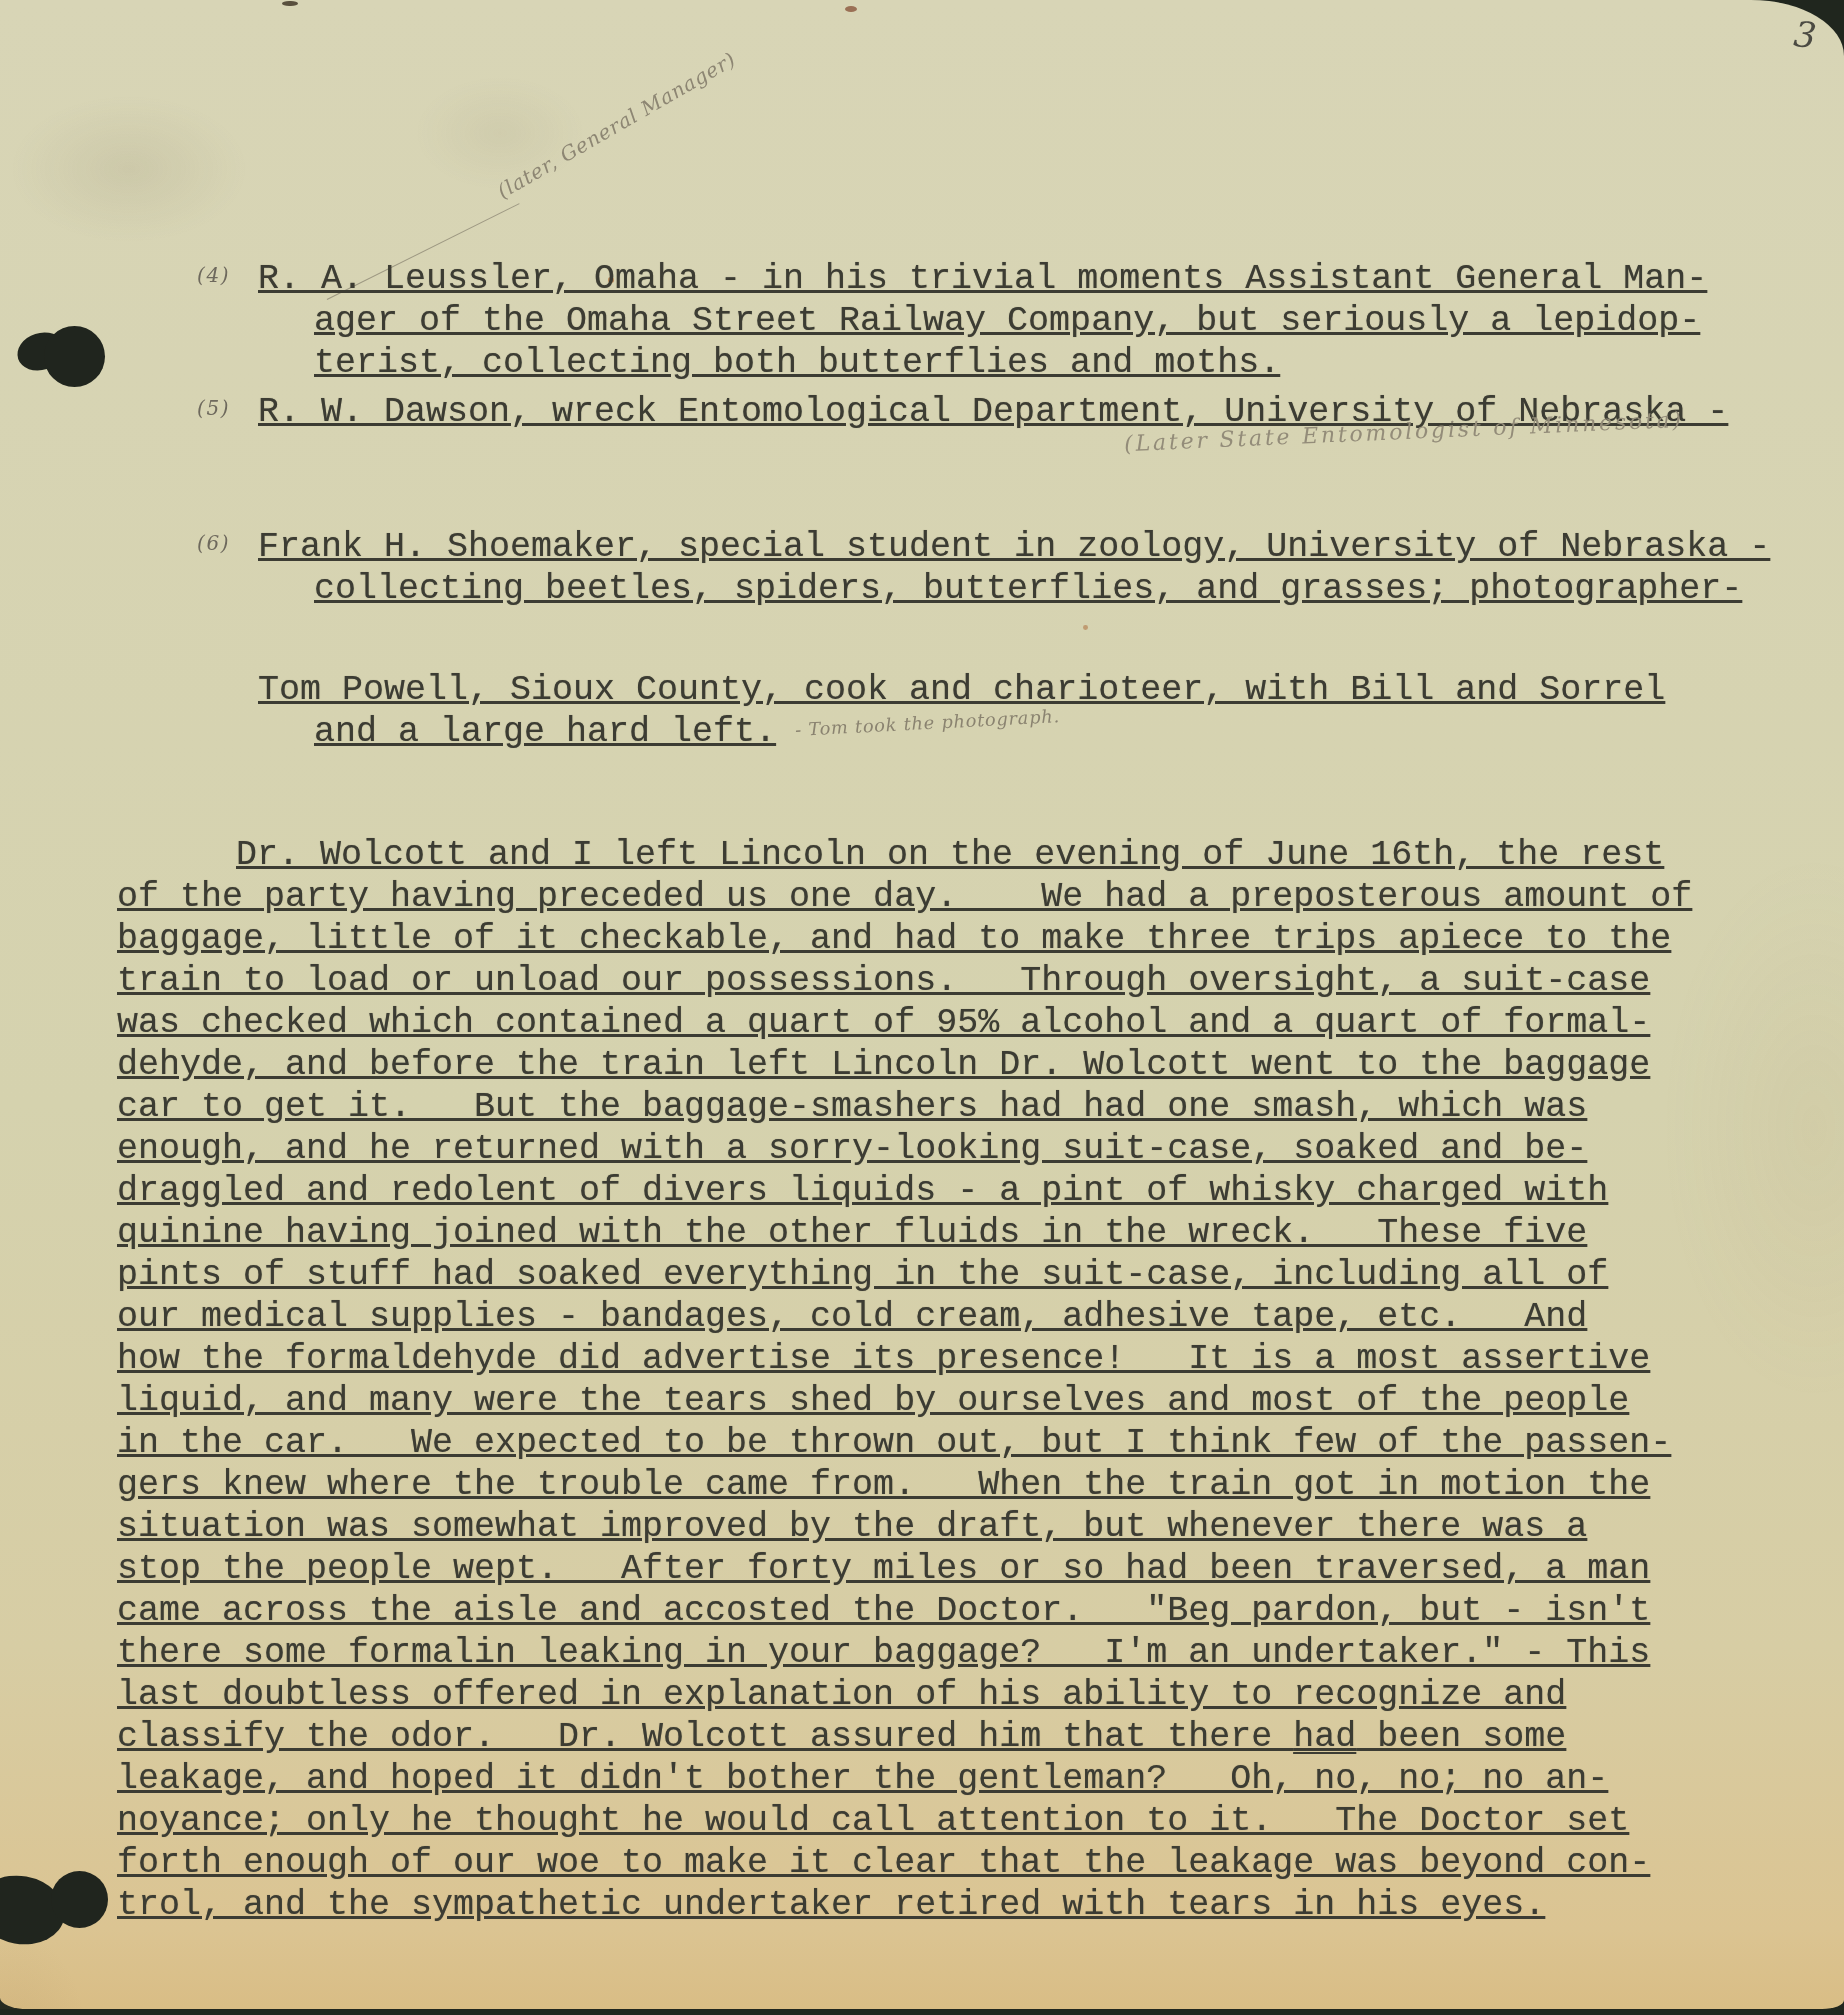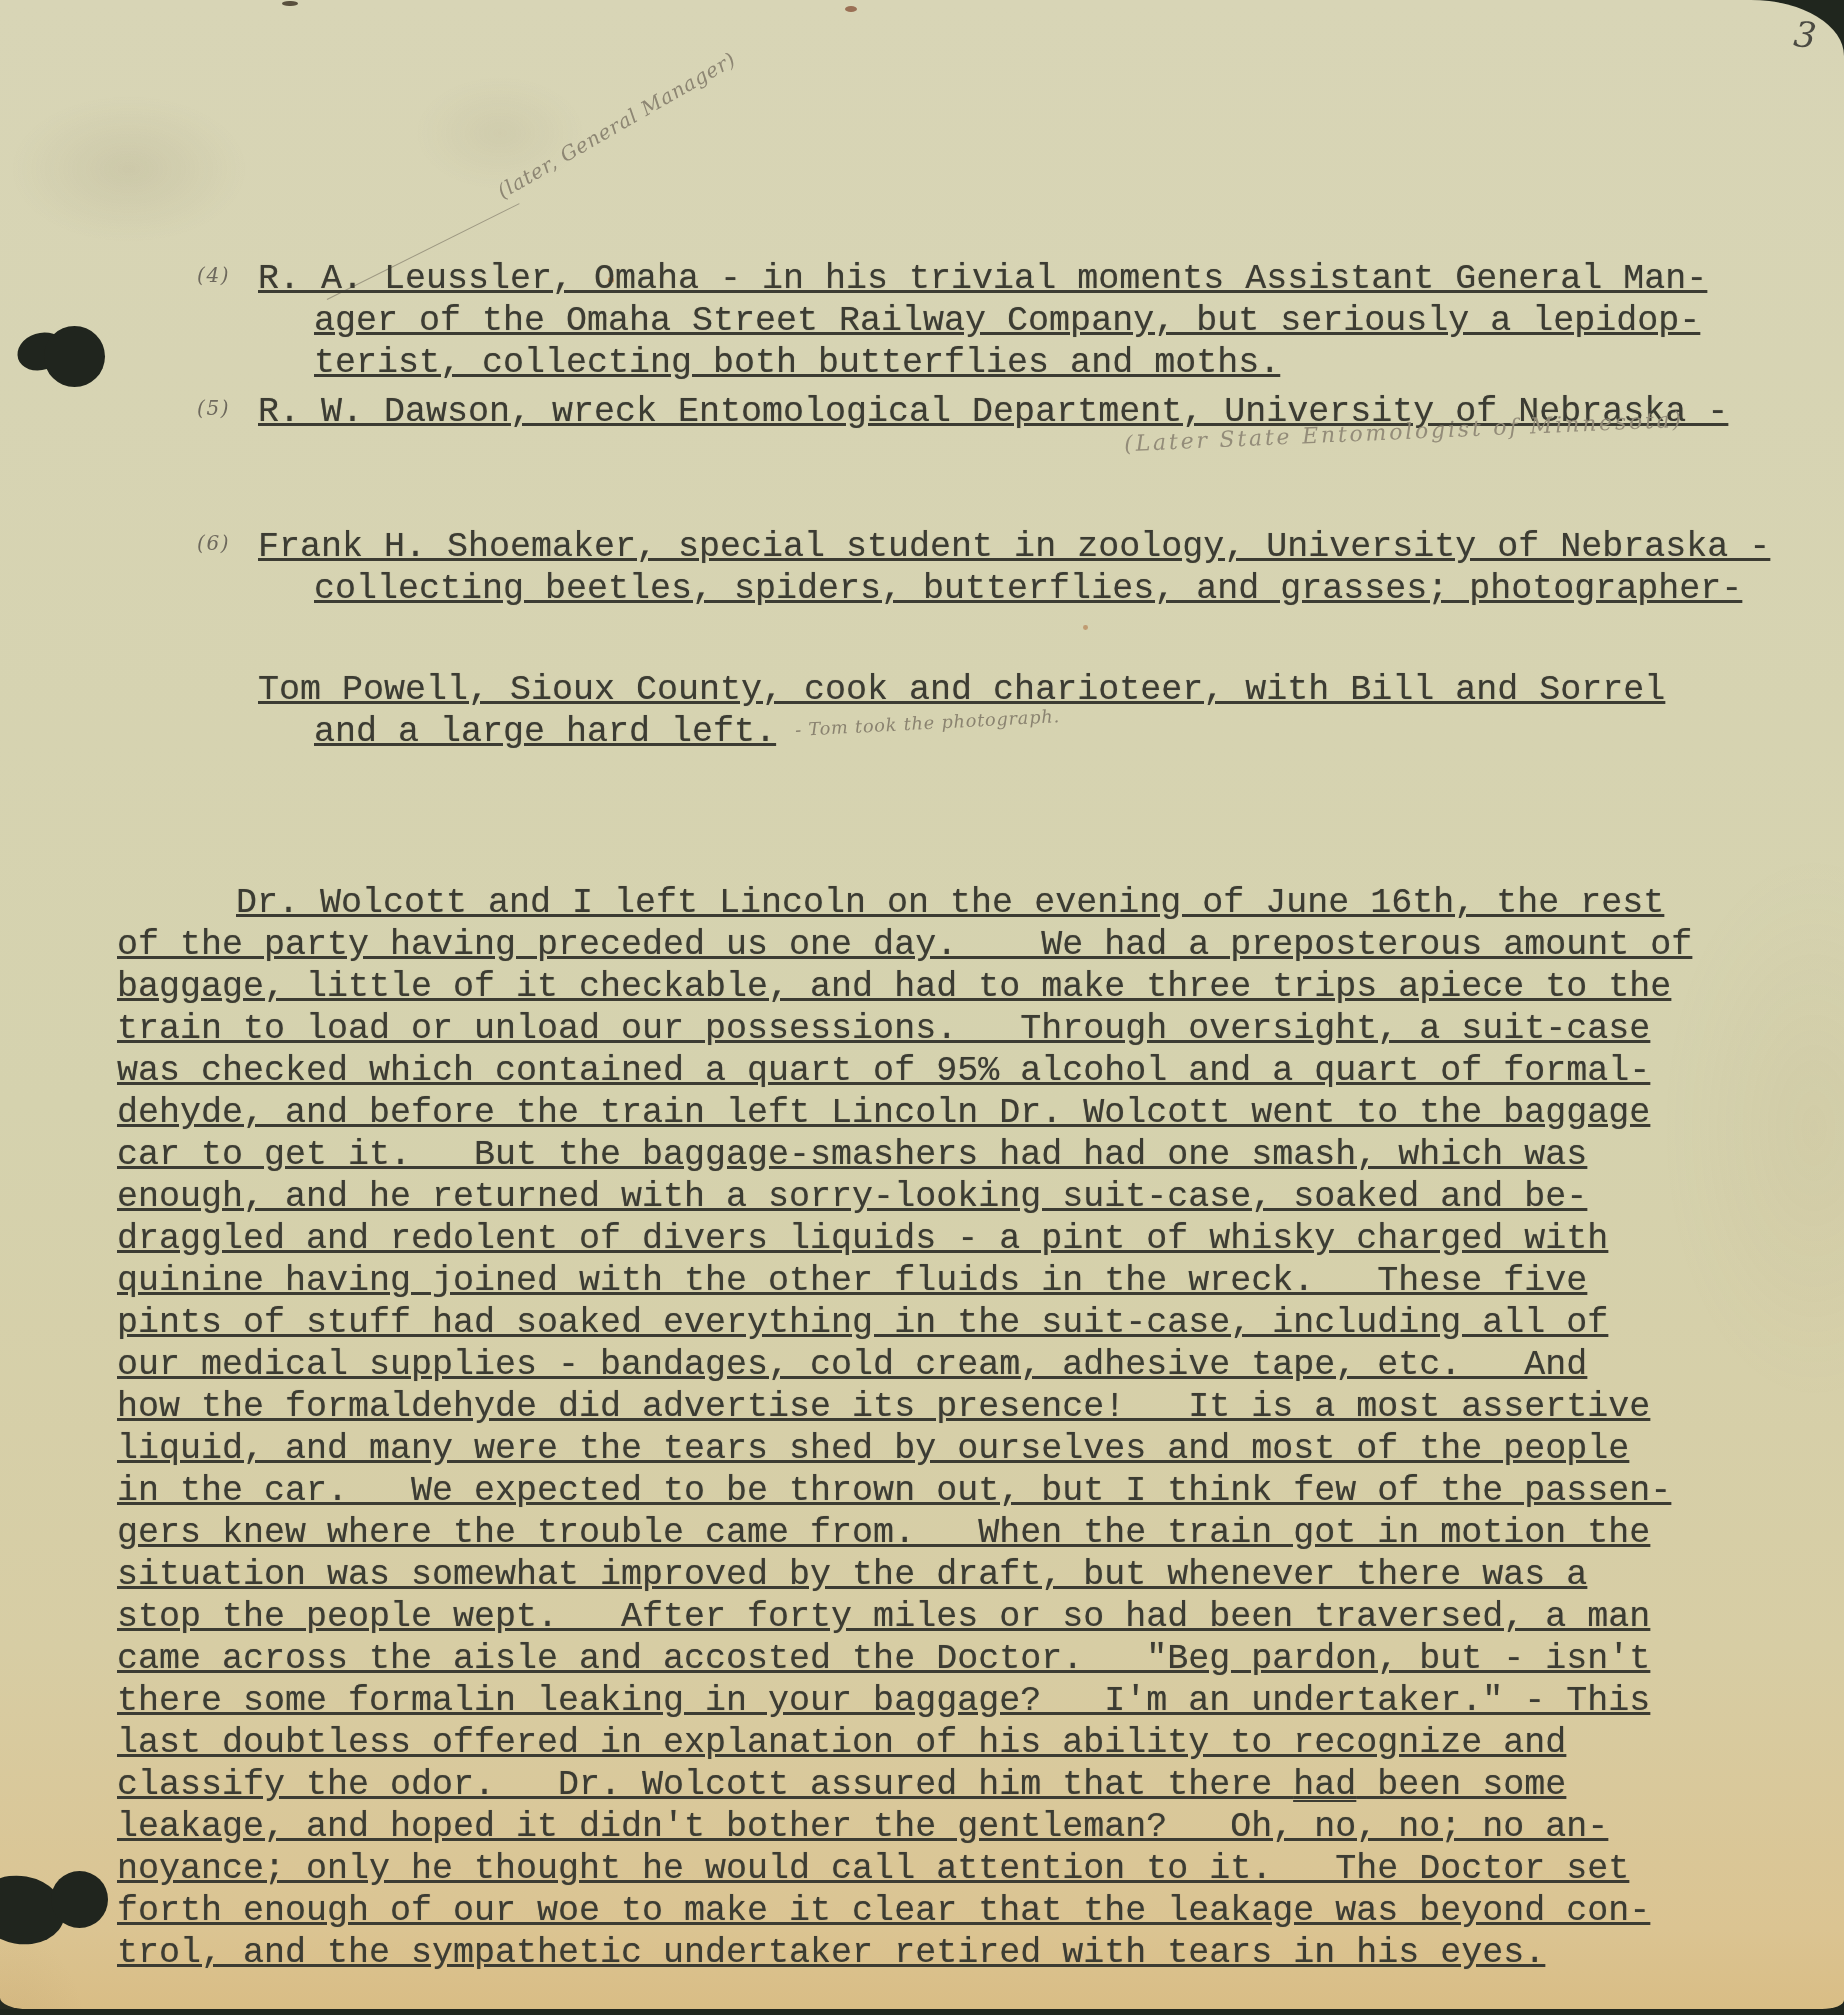--- a/index.html
+++ b/index.html
@@ -21,21 +21,21 @@
          font-size:35px;line-height:42px;color:#3c3c33;white-space:pre;
          text-shadow:0 0 0.8px rgba(58,58,46,.55);text-decoration:underline;}
   .tline{white-space:pre;}
   .lines[data-cont] .tline.cont{padding-left:56px;}
   .para .tline.indent{padding-left:119px;}
   .u{text-decoration:underline;text-decoration-thickness:2.4px;text-underline-offset:6.4px;}
   .hand{font-family:"DejaVu Serif","Liberation Serif",serif;font-style:italic;}
   .item{position:absolute;left:258px;}
   .i4{top:258px}.i5{top:391px}.i6{top:526px}.tomblk{top:669px}
   .num{position:absolute;left:-61px;top:4.8px;font-size:20px;color:#6e695d;letter-spacing:1.6px;}
-  .para{position:absolute;left:117px;margin-top:48px;}
+  .para{position:absolute;left:117px;}
   .p1{top:834px}
   .pagenum{position:absolute;left:1794px;top:15.3px;font-size:35px;color:#4c4b43;transform:rotate(6deg);}
   .ann{white-space:pre;}
   .ann1{position:absolute;left:499px;top:181px;font-size:20px;color:#8d8673;
         transform:rotate(-30deg);transform-origin:left center;letter-spacing:0.8px;}
   .ann2{position:absolute;left:1124px;top:419px;font-size:22px;color:#938c79;
         transform:rotate(-2.5deg);letter-spacing:2.8px;}
   .ann3{position:absolute;left:795px;top:713px;font-size:17.7px;color:#8a8370;
         transform:rotate(-3deg);letter-spacing:0.8px;}
   .pencil-line{position:absolute;left:327px;top:299px;width:215px;height:1.2px;

